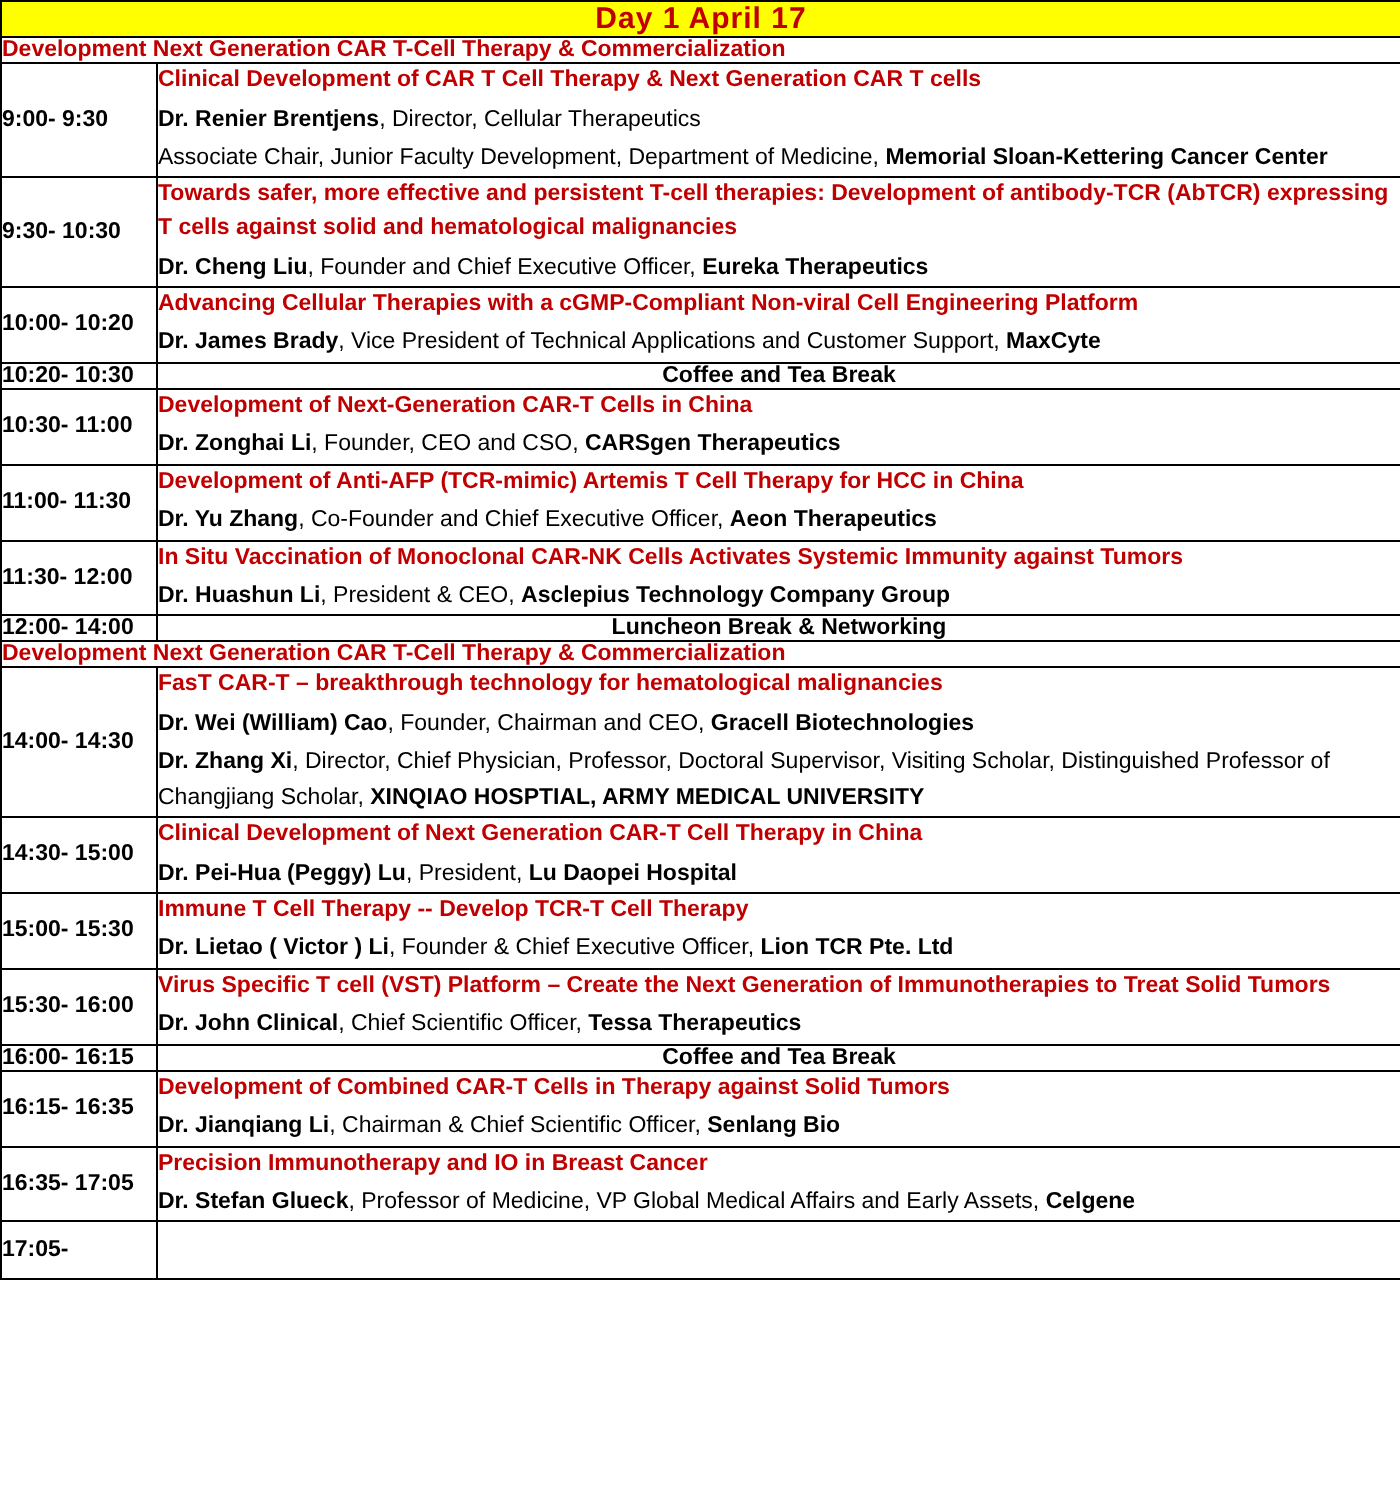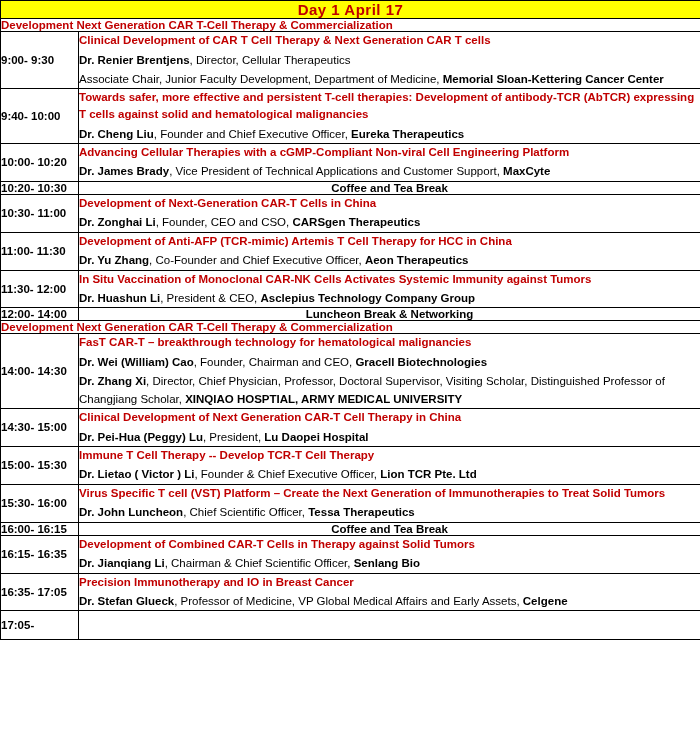--- a/index.html
+++ b/index.html
@@ -118,21 +118,21 @@
     <tbody id="rows-body">
         <tr>
           <td class="time-cell">9:00- 9:30</td>
           <td class="content-cell">
             <div class="talk-title">Clinical Development of CAR T Cell Therapy &amp; Next Generation CAR T cells</div>
             <div class="speaker-line"><b>Dr. Renier Brentjens</b><span>, Director, Cellular Therapeutics</span></div>
             <div class="speaker-line"><span>Associate Chair, Junior Faculty Development, Department of Medicine, </span><b>Memorial Sloan-Kettering Cancer Center</b></div>
           </td>
         </tr>
         <tr>
-          <td class="time-cell">9:40- 10:00</td>
+          <td class="time-cell">9:30- 10:30</td>
           <td class="content-cell">
             <div class="talk-title">Towards safer, more effective and persistent T-cell therapies: Development of antibody-TCR (AbTCR) expressing T cells against solid and hematological malignancies</div>
             <div class="speaker-line"><b>Dr. Cheng Liu</b><span>, Founder and Chief Executive Officer, </span><b>Eureka Therapeutics</b></div>
           </td>
         </tr>
         <tr>
           <td class="time-cell">10:00- 10:20</td>
           <td class="content-cell">
             <div class="talk-title">Advancing Cellular Therapies with a cGMP-Compliant Non-viral Cell Engineering Platform</div>
             <div class="speaker-line"><b>Dr. James Brady</b><span>, Vice President of Technical Applications and Customer Support, </span><b>MaxCyte</b></div>
@@ -191,21 +191,21 @@
           <td class="time-cell">15:00- 15:30</td>
           <td class="content-cell">
             <div class="talk-title">Immune T Cell Therapy -- Develop TCR-T Cell Therapy</div>
             <div class="speaker-line"><b>Dr. Lietao ( Victor ) Li</b><span>, Founder &amp; Chief Executive Officer, </span><b>Lion TCR Pte. Ltd</b></div>
           </td>
         </tr>
         <tr>
           <td class="time-cell">15:30- 16:00</td>
           <td class="content-cell">
             <div class="talk-title">Virus Specific T cell (VST) Platform – Create the Next Generation of Immunotherapies to Treat Solid Tumors</div>
-            <div class="speaker-line"><b>Dr. John Luncheon</b><span>, Chief Scientific Officer, </span><b>Tessa Therapeutics</b></div>
+            <div class="speaker-line"><b>Dr. John Clinical</b><span>, Chief Scientific Officer, </span><b>Tessa Therapeutics</b></div>
           </td>
         </tr>
         <tr>
           <td class="time-cell">16:00- 16:15</td>
           <td class="break-cell">Coffee and Tea Break</td>
         </tr>
         <tr>
           <td class="time-cell">16:15- 16:35</td>
           <td class="content-cell">
             <div class="talk-title">Development of Combined CAR-T Cells in Therapy against Solid Tumors</div>

